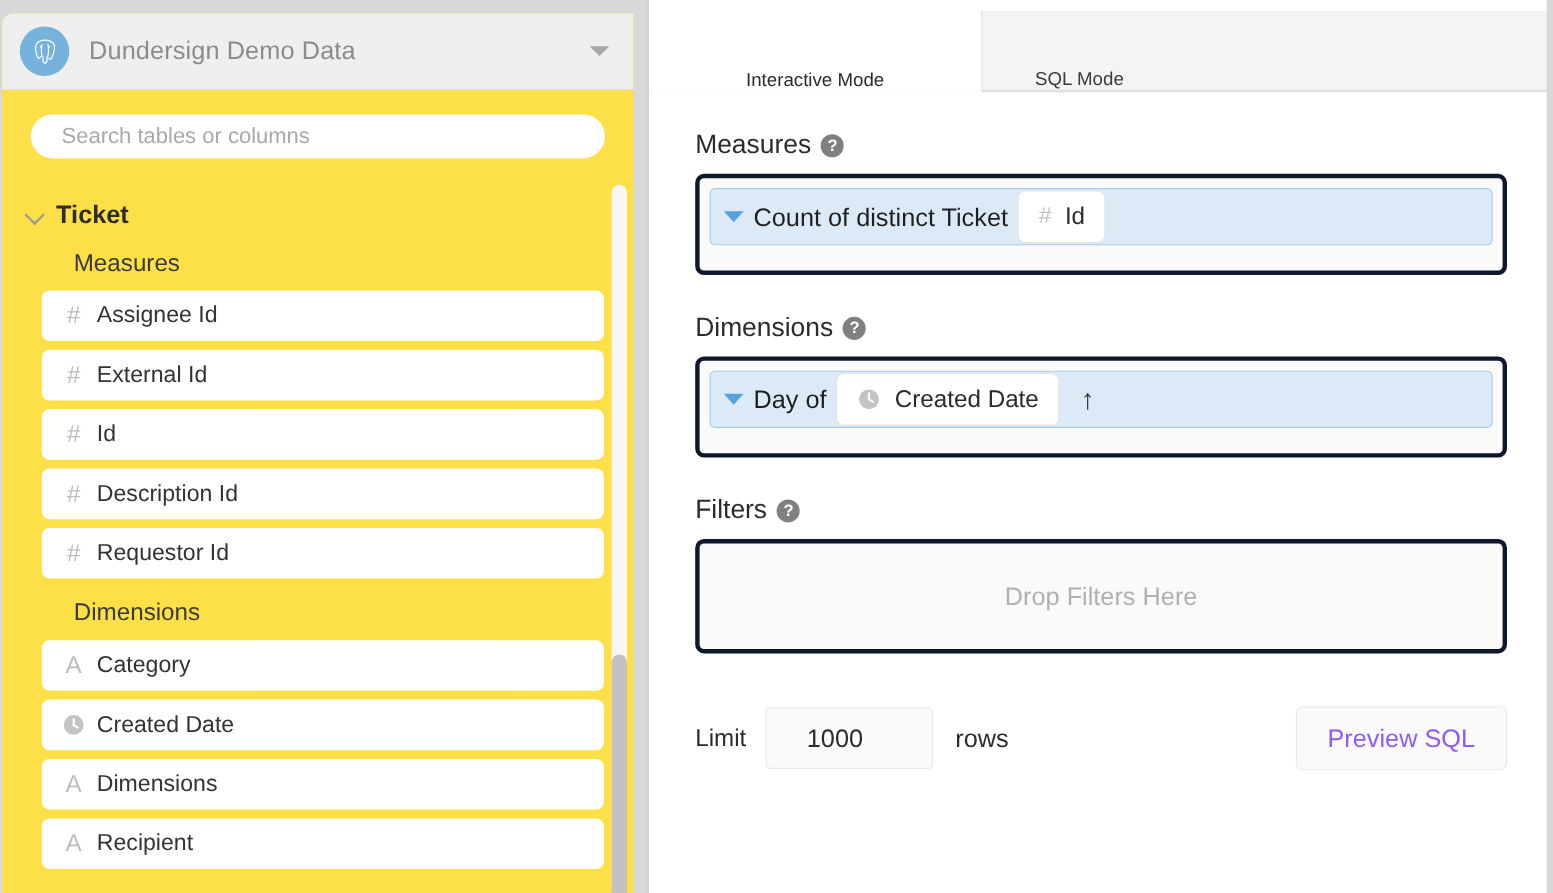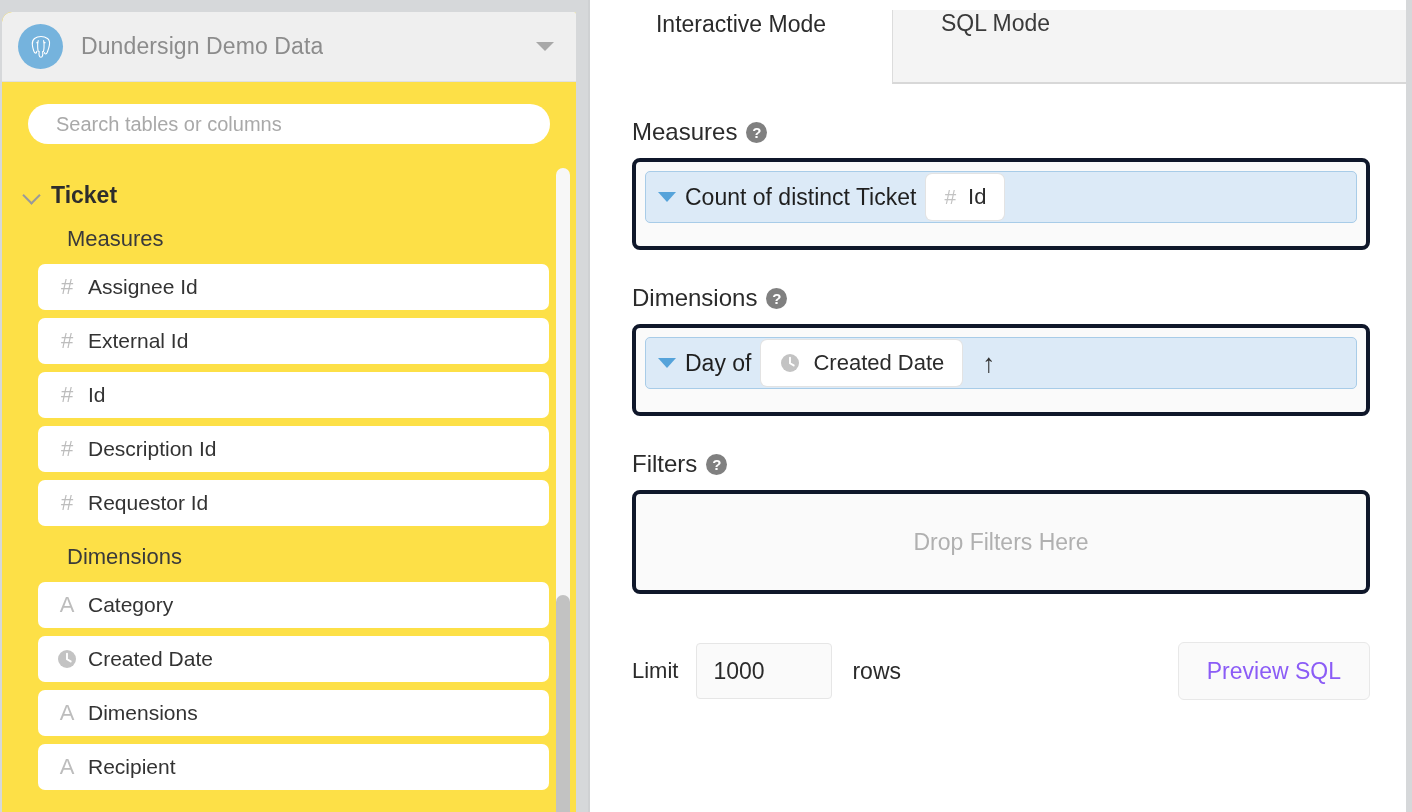--- a/index.html
+++ b/index.html
@@ -208,23 +208,23 @@
     height: 84px;
     background: #ffffff;
     border-bottom: 1px solid #d8d8d8;
     padding-top: 10px;
     display: flex;
     align-items: flex-end;
   }
   .tab {
     height: 73px;
     display: flex;
-    align-items: flex-start;
+    align-items: flex-end;
     justify-content: center;
-    font-size: 23px;
+    font-size: 17px;
     font-family: "Liberation Sans", sans-serif;
   }
   .tab.active {
     width: 302px;
     background: #ffffff;
     color: #2b2b2b;
     border-bottom: 1px solid #ffffff;
     position: relative;
     z-index: 2;
     margin-bottom: -1px;
@@ -337,28 +337,28 @@
     display: flex;
     align-items: center;
     margin-top: 48px;
   }
   .limit-label {
     font-size: 22px;
     color: #2b2b2b;
     margin-right: 18px;
   }
   .limit-input {
-    width: 136px;
+    width: 152px;
     height: 56px;
     background: #fafafa;
     border: 1px solid #e6e6e6;
     border-radius: 4px;
     font-size: 23px;
     color: #2b2b2b;
-    padding: 0 16px;
+    padding: 0 36px;
     outline: none;
     font-family: "Liberation Sans", sans-serif;
   }
   .rows-label {
     font-size: 23px;
     color: #2b2b2b;
     margin-left: 20px;
   }
   .preview-btn {
     margin-left: auto;

